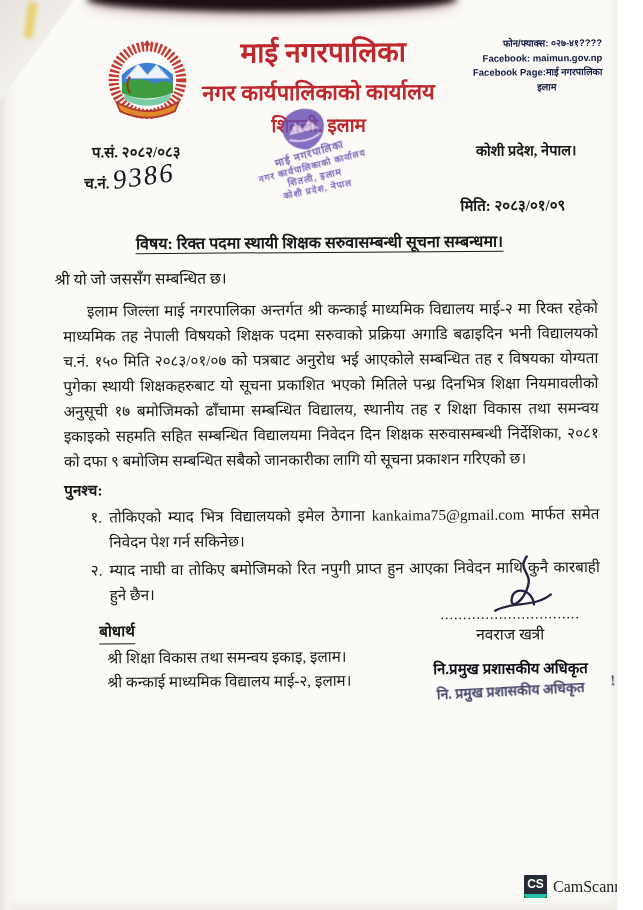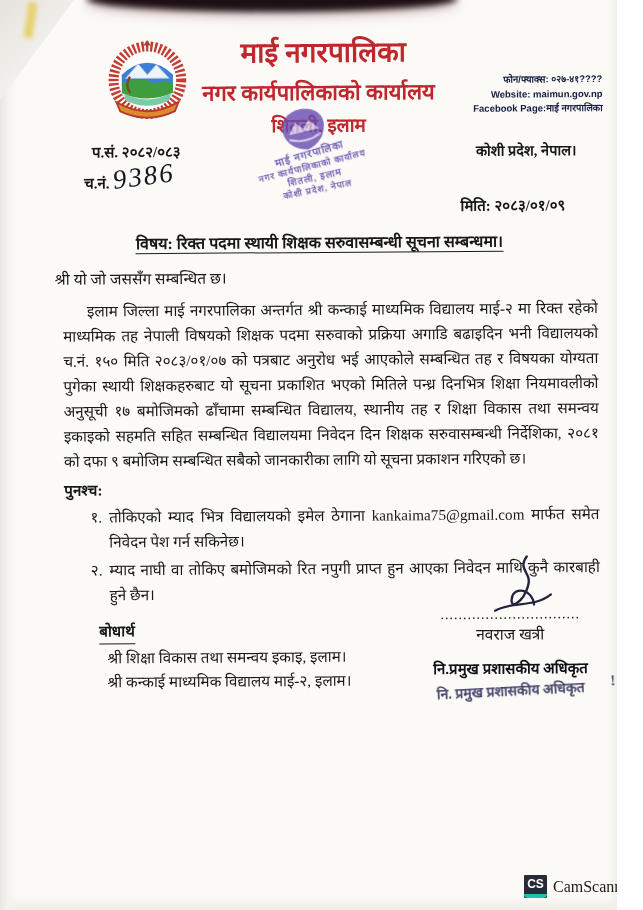--- a/index.html
+++ b/index.html
@@ -17,21 +17,21 @@
   .corner-fold{position:absolute;left:0;top:0;width:74px;height:100px;background:linear-gradient(135deg,#e6e3de 0%,#f2f0ec 55%,rgba(251,250,247,0) 80%);clip-path:polygon(0 0,100% 0,0 100%);}
   .yellow-sliver{position:absolute;left:26px;top:2px;width:9px;height:36px;background:#e6cb55;filter:blur(2px);transform:rotate(8deg);opacity:.8;}
 
   .letter{position:absolute;inset:0;transform:rotate(-0.4deg);}
 
   
   .logo{position:absolute;left:104px;top:38px;width:92px;height:84px;}
   .head-title{position:absolute;left:186px;top:32px;width:280px;text-align:center;font-size:28px;font-weight:bold;color:#c0272d;}
   .head-office{position:absolute;left:156px;top:76px;width:330px;text-align:center;font-size:22px;font-weight:bold;color:#c0272d;}
   .head-place{position:absolute;left:226px;top:112px;width:190px;text-align:center;font-size:19px;font-weight:bold;color:#c0272d;}
-  .contact{position:absolute;right:12px;top:38px;width:190px;text-align:right;font-family:"Liberation Sans",sans-serif;font-size:9.5px;font-weight:bold;color:#141c3f;line-height:14.5px;margin-top:36px;}
+  .contact{position:absolute;right:12px;top:38px;width:190px;text-align:right;font-family:"Liberation Sans",sans-serif;font-size:9.5px;font-weight:bold;color:#141c3f;line-height:14.5px;}
   .contact .cont-last{padding-right:46px;}
 
   
   .ref-ps{position:absolute;left:94px;top:140px;font-size:15px;font-weight:bold;}
   .ref-ch{position:absolute;left:86px;top:163px;font-size:15px;font-weight:bold;}
   .handwritten{display:inline-block;font-size:27px;font-style:italic;font-weight:normal;letter-spacing:2px;transform:rotate(-7deg) translateY(-3px);color:#15151c;}
   .province{position:absolute;left:478px;top:141px;font-size:14.5px;font-weight:bold;}
   .date{position:absolute;right:50px;top:196px;font-size:15px;font-weight:bold;}
 
   
@@ -98,22 +98,23 @@
         <path d="M46,7 l4,-6 l4,6 z" fill="#b33b2f"></path>
       </svg>
     </div>
 
     <div class="head-title">माई नगरपालिका</div>
     <div class="head-office">नगर कार्यपालिकाको कार्यालय</div>
     <div class="head-place">शितली, इलाम</div>
 
     <div class="contact">
       <div>फोन/फ्याक्स: ०२७-४१????</div>
-      <div>Website: maimun.gov.np</div>
+      <div>Facebook: maimun.gov.np</div>
       <div>Facebook Page:माई नगरपालिका</div>
+      <div class="cont-last">इलाम</div>
     </div>
 
     <div class="ref-ps">प.सं. २०८२/०८३</div>
     <div class="ref-ch">
       <span>च.नं.</span>
       <span class="handwritten">9386</span>
     </div>
 
     <div class="province">कोशी प्रदेश, नेपाल।</div>
     <div class="date">मिति: २०८३/०१/०९</div>

